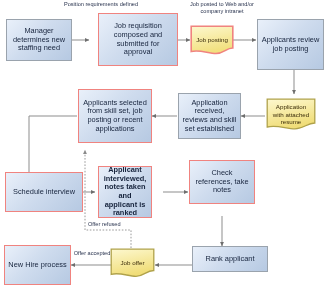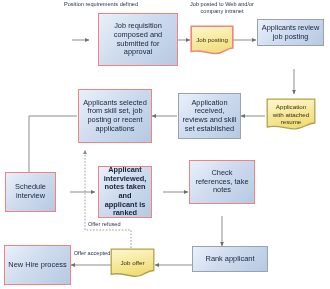--- a/index.html
+++ b/index.html
@@ -93,39 +93,42 @@
       <line x1="192" y1="265" x2="155" y2="265" marker-end="url(#ah)"></line>
 
       <line x1="113" y1="265" x2="71" y2="265" marker-end="url(#ah)"></line>
     </g>
 
     <g stroke="#9a9a9a" stroke-width="1" fill="none" stroke-dasharray="1.6,1.6">
       <polyline points="131,248 131,230 85,230 85,150" marker-end="url(#ahd)"></polyline>
     </g>
   </svg>
 
+  <div class="node proc gray" style="left:6px;top:19px;width:66px;height:42px;">
+    <span>Manager determines new staffing need</span>
+  </div>
 
   <div class="node proc red" style="left:98px;top:13px;width:80px;height:53px;">
     <span>Job requisition composed and submitted for approval</span>
   </div>
 
   <div class="node doc" style="left:190px;top:25px;width:44px;height:30px;">
     <svg class="docsvg" viewBox="0 0 44 30" preserveAspectRatio="none">
       <defs>
         <linearGradient id="gy1" x1="0" y1="0" x2="0.3" y2="1">
           <stop offset="0%" stop-color="#fdf8cf"></stop>
             <stop offset="100%" stop-color="#f2e07e"></stop>
         </linearGradient>
       </defs>
       <path d="M1.2,1.2 L42.8,1.2 L42.8,23 C36,23 34,28.5 26,28.5 C18,28.5 10,24.3 1.2,26.5 Z" fill="url(#gy1)" stroke="#f0837f" stroke-width="1.6"></path>
     </svg>
     <span class="doctext">Job posting</span>
   </div>
 
-  <div class="node proc gray" style="left:257px;top:19px;width:67px;height:27px;">
+  <div class="node proc gray" style="left:257px;top:19px;width:67px;height:51px;">
     <span>Applicants review job posting</span>
   </div>
 
   <div class="node doc" style="left:266px;top:98px;width:50px;height:33px;">
     <svg class="docsvg" viewBox="0 0 50 33" preserveAspectRatio="none">
       <defs>
         <linearGradient id="gy2" x1="0" y1="0" x2="0.3" y2="1">
           <stop offset="0%" stop-color="#fdf8cf"></stop>
             <stop offset="100%" stop-color="#f0dd78"></stop>
         </linearGradient>
@@ -136,21 +139,21 @@
   </div>
 
   <div class="node proc gray" style="left:178px;top:93px;width:63px;height:46px;">
     <span>Application received, reviews and skill set established</span>
   </div>
 
   <div class="node proc red" style="left:78px;top:89px;width:74px;height:54px;">
     <span>Applicants selected from skill set, job posting or recent applications</span>
   </div>
 
-  <div class="node proc red" style="left:5px;top:172px;width:51px;height:40px;">
+  <div class="node proc red" style="left:5px;top:172px;width:78px;height:40px;">
     <span>Schedule interview</span>
   </div>
 
   <div class="node proc red" style="left:98px;top:166px;width:54px;height:52px;font-weight:bold;">
     <span>Applicant interviewed, notes taken and applicant is ranked</span>
   </div>
 
   <div class="node proc red" style="left:189px;top:160px;width:66px;height:44px;">
     <span>Check references, take notes</span>
   </div>

